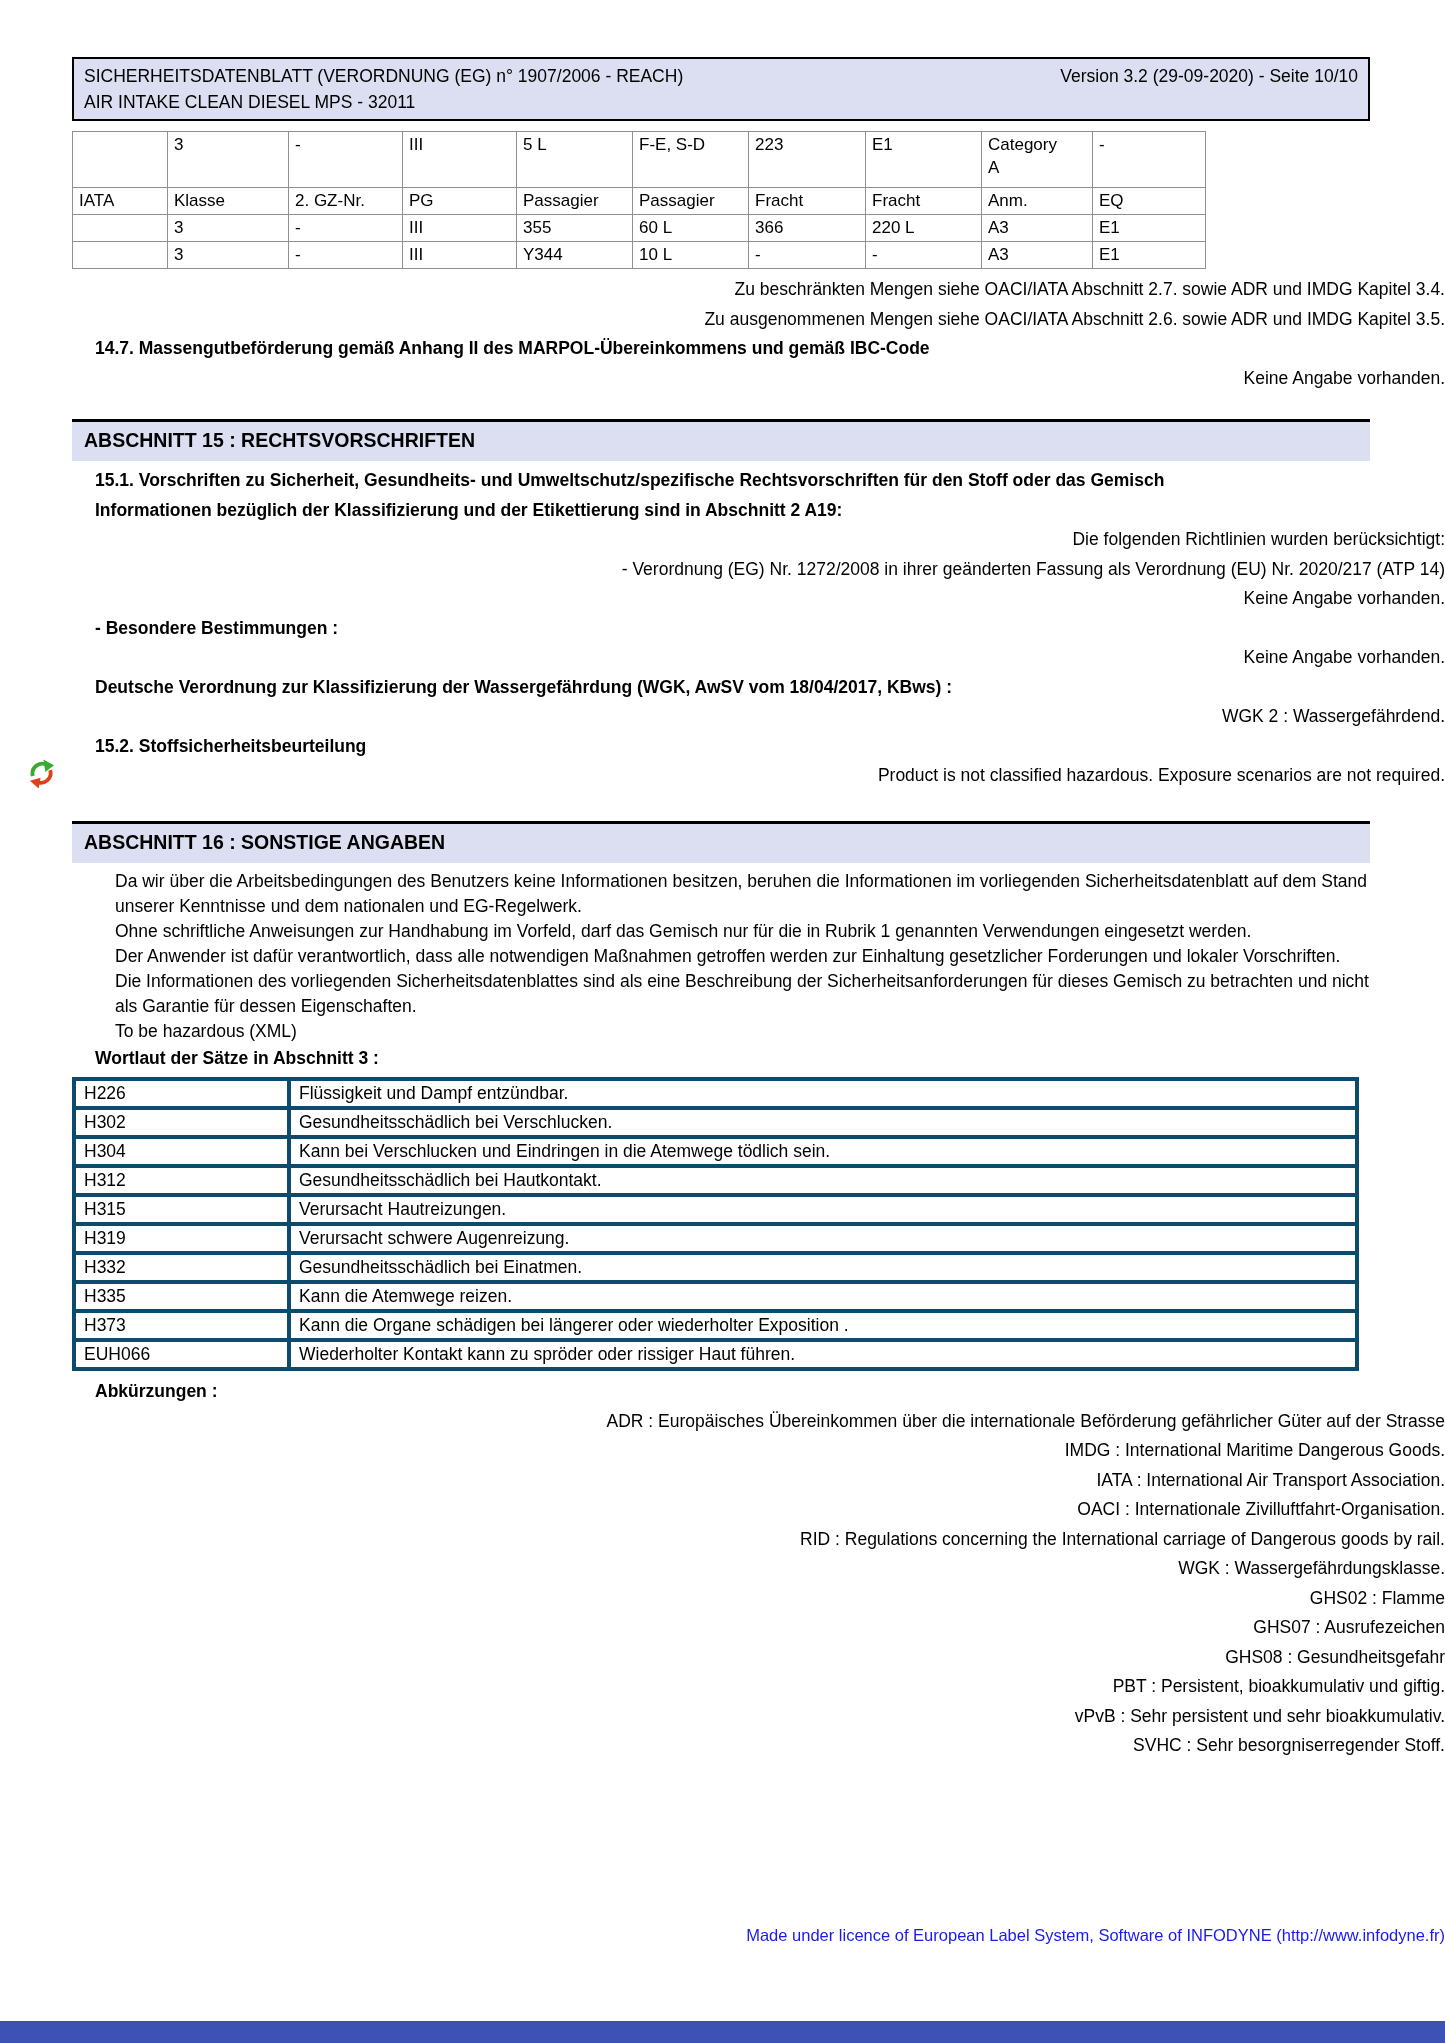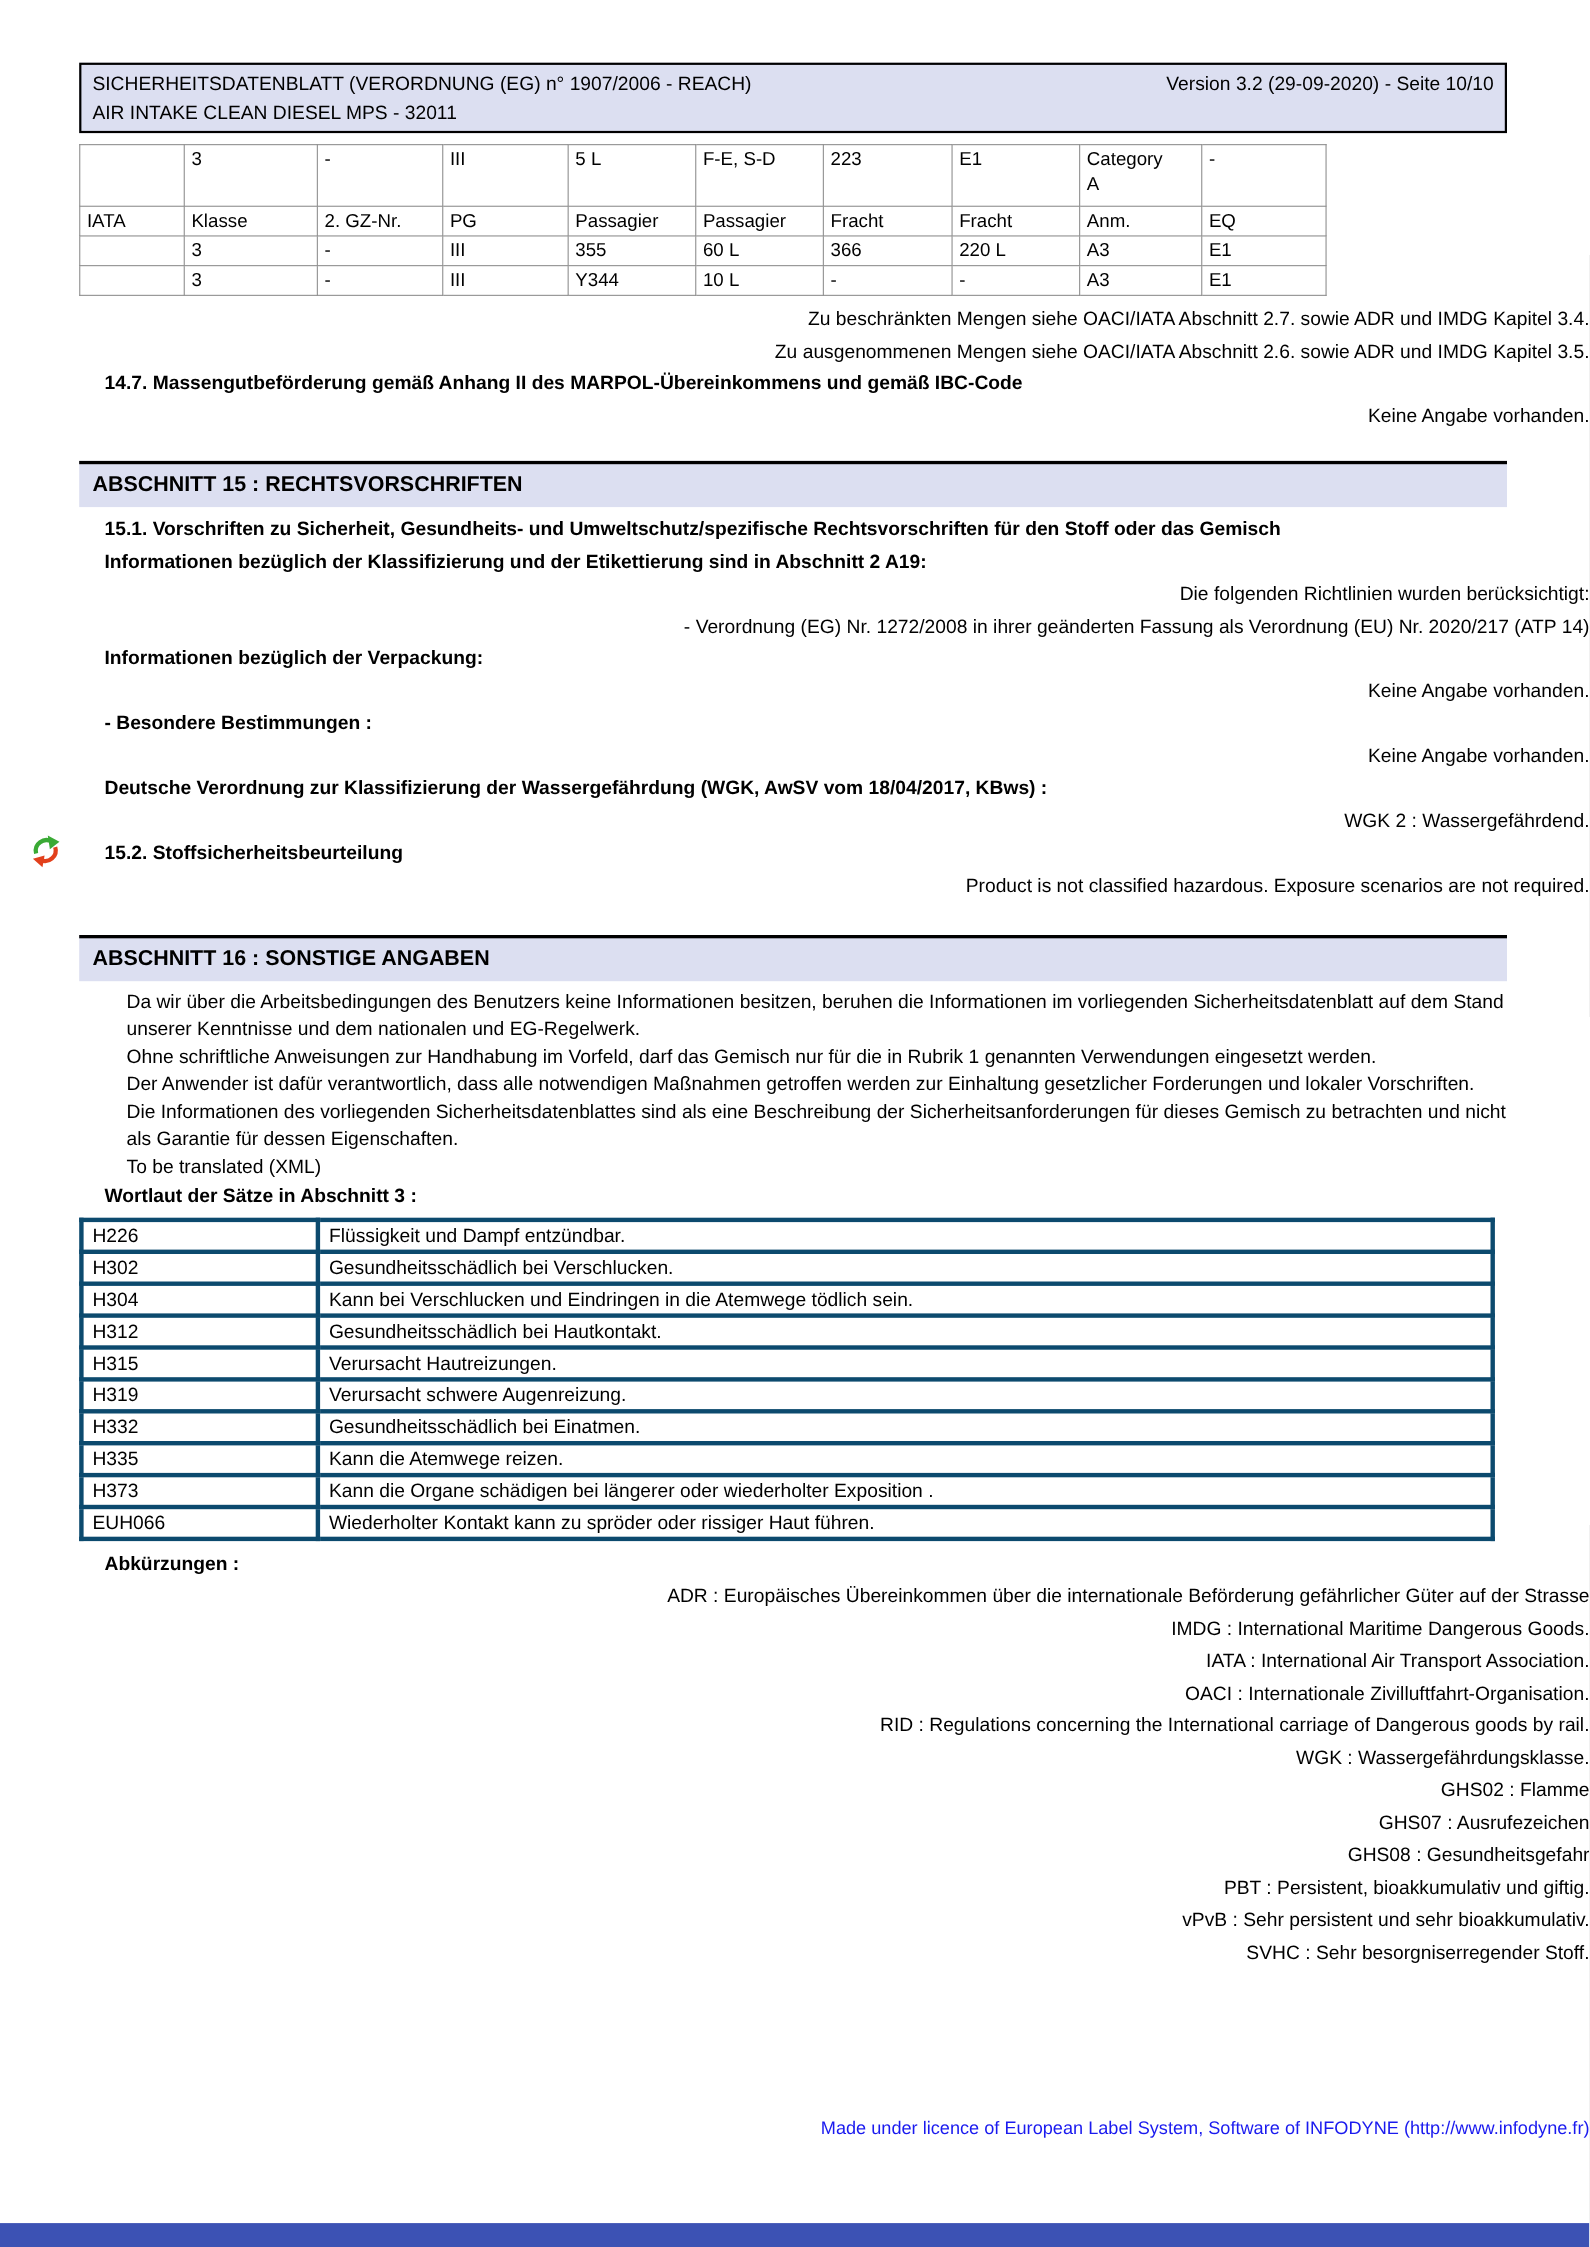--- a/index.html
+++ b/index.html
@@ -138,41 +138,40 @@
   <div class="sp1"></div>
 
   <div class="section-bar">
     <span>ABSCHNITT 15 : RECHTSVORSCHRIFTEN</span>
   </div>
   <div class="sec-lines">
     <div class="line b1">15.1. Vorschriften zu Sicherheit, Gesundheits- und Umweltschutz/spezifische Rechtsvorschriften für den Stoff oder das Gemisch</div>
     <div class="line b1">Informationen bezüglich der Klassifizierung und der Etikettierung sind in Abschnitt 2 A19:</div>
     <div class="line t2">Die folgenden Richtlinien wurden berücksichtigt:</div>
     <div class="line t2">- Verordnung (EG) Nr. 1272/2008 in ihrer geänderten Fassung als Verordnung (EU) Nr. 2020/217 (ATP 14)</div>
-    <div class="line b1">Informationen bezüglich der Verpackung:</div>
     <div class="line t2">Keine Angabe vorhanden.</div>
     <div class="line b1">- Besondere Bestimmungen :</div>
     <div class="line t2">Keine Angabe vorhanden.</div>
     <div class="line b1">Deutsche Verordnung zur Klassifizierung der Wassergefährdung (WGK, AwSV vom 18/04/2017, KBws) :</div>
     <div class="line t2">WGK 2 : Wassergefährdend.</div>
     <div class="line b1">15.2. Stoffsicherheitsbeurteilung</div>
     <div class="line t2">Product is not classified hazardous. Exposure scenarios are not required.</div>
   </div>
 
   <div class="sp2"></div>
 
   <div class="section-bar">
     <span>ABSCHNITT 16 : SONSTIGE ANGABEN</span>
   </div>
   <div class="paragraphs">
     <p>Da wir über die Arbeitsbedingungen des Benutzers keine Informationen besitzen, beruhen die Informationen im vorliegenden Sicherheitsdatenblatt auf dem Stand unserer Kenntnisse und dem nationalen und EG-Regelwerk.</p>
     <p>Ohne schriftliche Anweisungen zur Handhabung im Vorfeld, darf das Gemisch nur für die in Rubrik 1 genannten Verwendungen eingesetzt werden.</p>
     <p>Der Anwender ist dafür verantwortlich, dass alle notwendigen Maßnahmen getroffen werden zur Einhaltung gesetzlicher Forderungen und lokaler Vorschriften.</p>
     <p>Die Informationen des vorliegenden Sicherheitsdatenblattes sind als eine Beschreibung der Sicherheitsanforderungen für dieses Gemisch zu betrachten und nicht als Garantie für dessen Eigenschaften.</p>
-    <p>To be translated (XML)</p>
+    <p>To be hazardous (XML)</p>
   </div>
   <div class="line b1">Wortlaut der Sätze in Abschnitt 3 :</div>
 
   <table class="htable">
     <colgroup>
         <col style="width:215px">
         <col style="width:1068px">
       </colgroup>
     <tbody>
         <tr>

